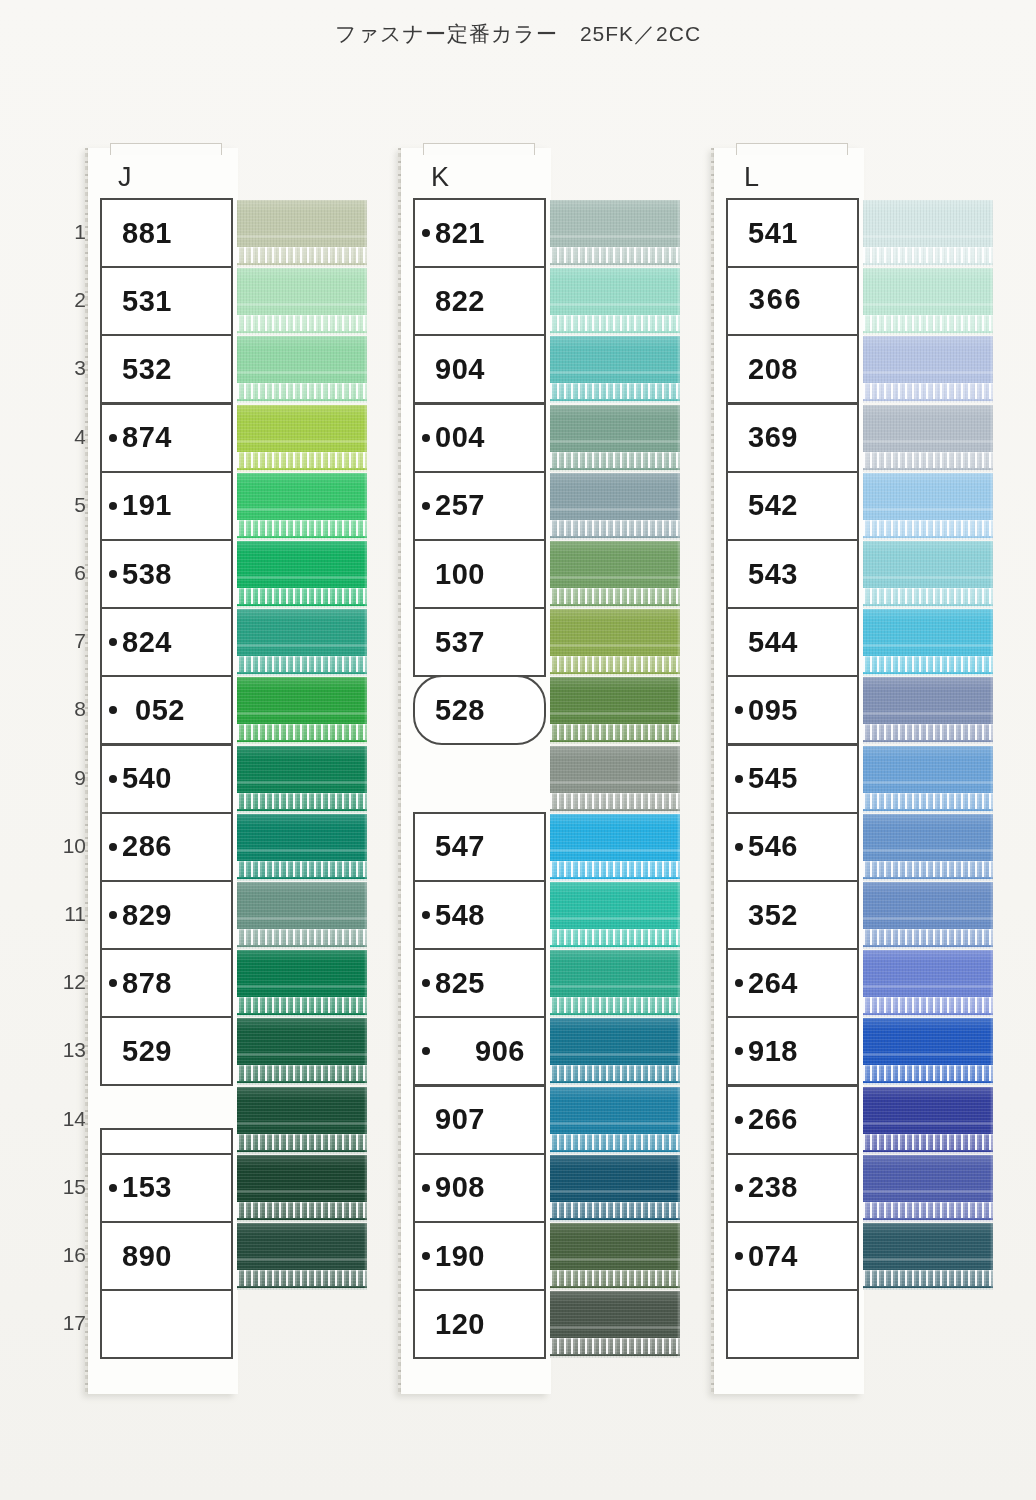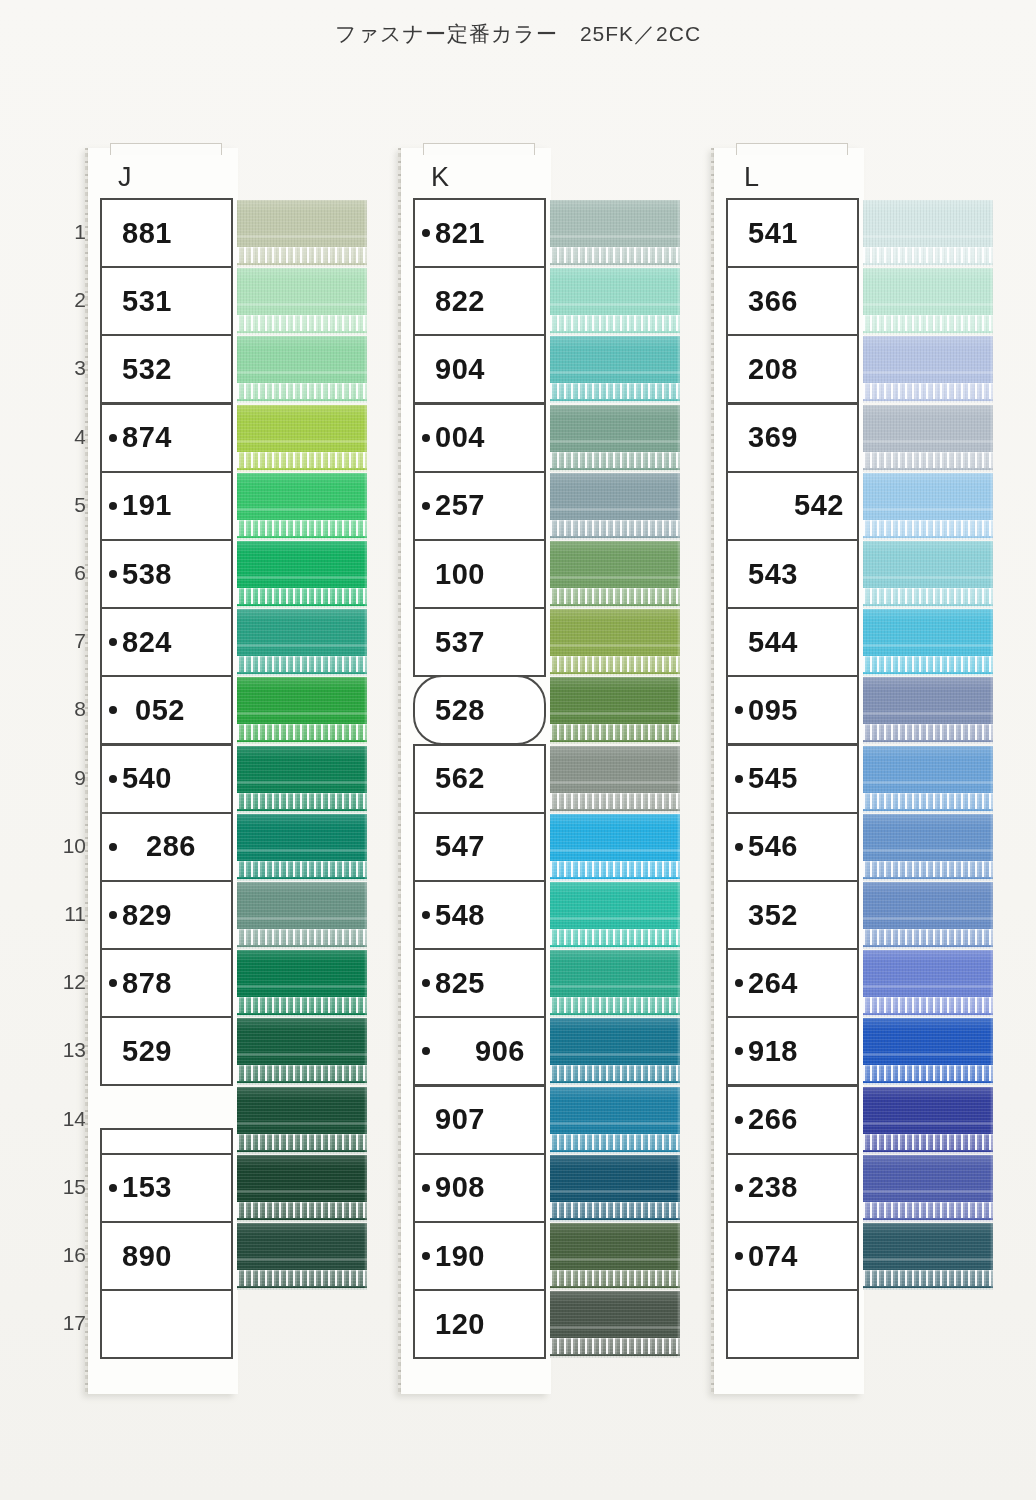--- a/index.html
+++ b/index.html
@@ -135,21 +135,21 @@
         <div class="label-box" style="top: 527.4px; padding-left: 13px;">
           <div class="dot"></div>
           <div class="code">052</div>
         </div>
         <div class="swatch" style="top: 529.4px; --c: #2aa43f;"></div>
         <div class="label-box" style="top: 595.6px;">
           <div class="dot"></div>
           <div class="code">540</div>
         </div>
         <div class="swatch" style="top: 597.6px; --c: #0e8255;"></div>
-        <div class="label-box" style="top: 663.8px; padding-left: 24px;">
+        <div class="label-box" style="top: 663.8px;">
           <div class="dot"></div>
           <div class="code">286</div>
         </div>
         <div class="swatch" style="top: 665.8px; --c: #0c8468;"></div>
         <div class="label-box" style="top: 732px;">
           <div class="dot"></div>
           <div class="code">829</div>
         </div>
         <div class="swatch" style="top: 734px; --c: #6a9486;"></div>
         <div class="label-box" style="top: 800.2px;">
@@ -207,23 +207,20 @@
         </div>
         <div class="swatch" style="top: 393px; --c: #73a066;"></div>
         <div class="label-box" style="top: 459.2px;">
           <div class="code">537</div>
         </div>
         <div class="swatch" style="top: 461.2px; --c: #8caa4f;"></div>
         <div class="label-box" style="top: 527.4px; border-radius: 29px;">
           <div class="code">528</div>
         </div>
         <div class="swatch" style="top: 529.4px; --c: #5e8846;"></div>
-        <div class="label-box" style="top: 595.6px;">
-          <div class="code">562</div>
-        </div>
         <div class="swatch" style="top: 597.6px; --c: #8a948b;"></div>
         <div class="label-box" style="top: 663.8px;">
           <div class="code">547</div>
         </div>
         <div class="swatch" style="top: 665.8px; --c: #27b0e2;"></div>
         <div class="label-box" style="top: 732px;">
           <div class="dot"></div>
           <div class="code">548</div>
         </div>
         <div class="swatch" style="top: 734px; --c: #2bbea6;"></div>
@@ -256,33 +253,33 @@
         </div>
         <div class="swatch" style="top: 1143.2px; --c: #4b574c;"></div>
       </div>
       <div class="card" style="left: 714px;">
         <div class="card-tab"></div>
         <div class="card-header">L</div>
         <div class="label-box" style="top: 50px;">
           <div class="code">541</div>
         </div>
         <div class="swatch" style="top: 52px; --c: #d6e8e7;"></div>
-        <div class="label-box" style="top: 118.2px;">
+        <div class="label-box" style="top: 118.2px; font-family: Liberation Mono, monospace;">
           <div class="code">366</div>
         </div>
         <div class="swatch" style="top: 120.2px; --c: #c0e8d6;"></div>
         <div class="label-box" style="top: 186.4px;">
           <div class="code">208</div>
         </div>
         <div class="swatch" style="top: 188.4px; --c: #b6c4e4;"></div>
         <div class="label-box" style="top: 254.6px;">
           <div class="code">369</div>
         </div>
         <div class="swatch" style="top: 256.6px; --c: #b5bfca;"></div>
-        <div class="label-box" style="top: 322.8px; padding-left: 46px;">
+        <div class="label-box" style="top: 322.8px;">
           <div class="code">542</div>
         </div>
         <div class="swatch" style="top: 324.8px; --c: #9dccec;"></div>
         <div class="label-box" style="top: 391px;">
           <div class="code">543</div>
         </div>
         <div class="swatch" style="top: 393px; --c: #8fd2d9;"></div>
         <div class="label-box" style="top: 459.2px;">
           <div class="code">544</div>
         </div>

